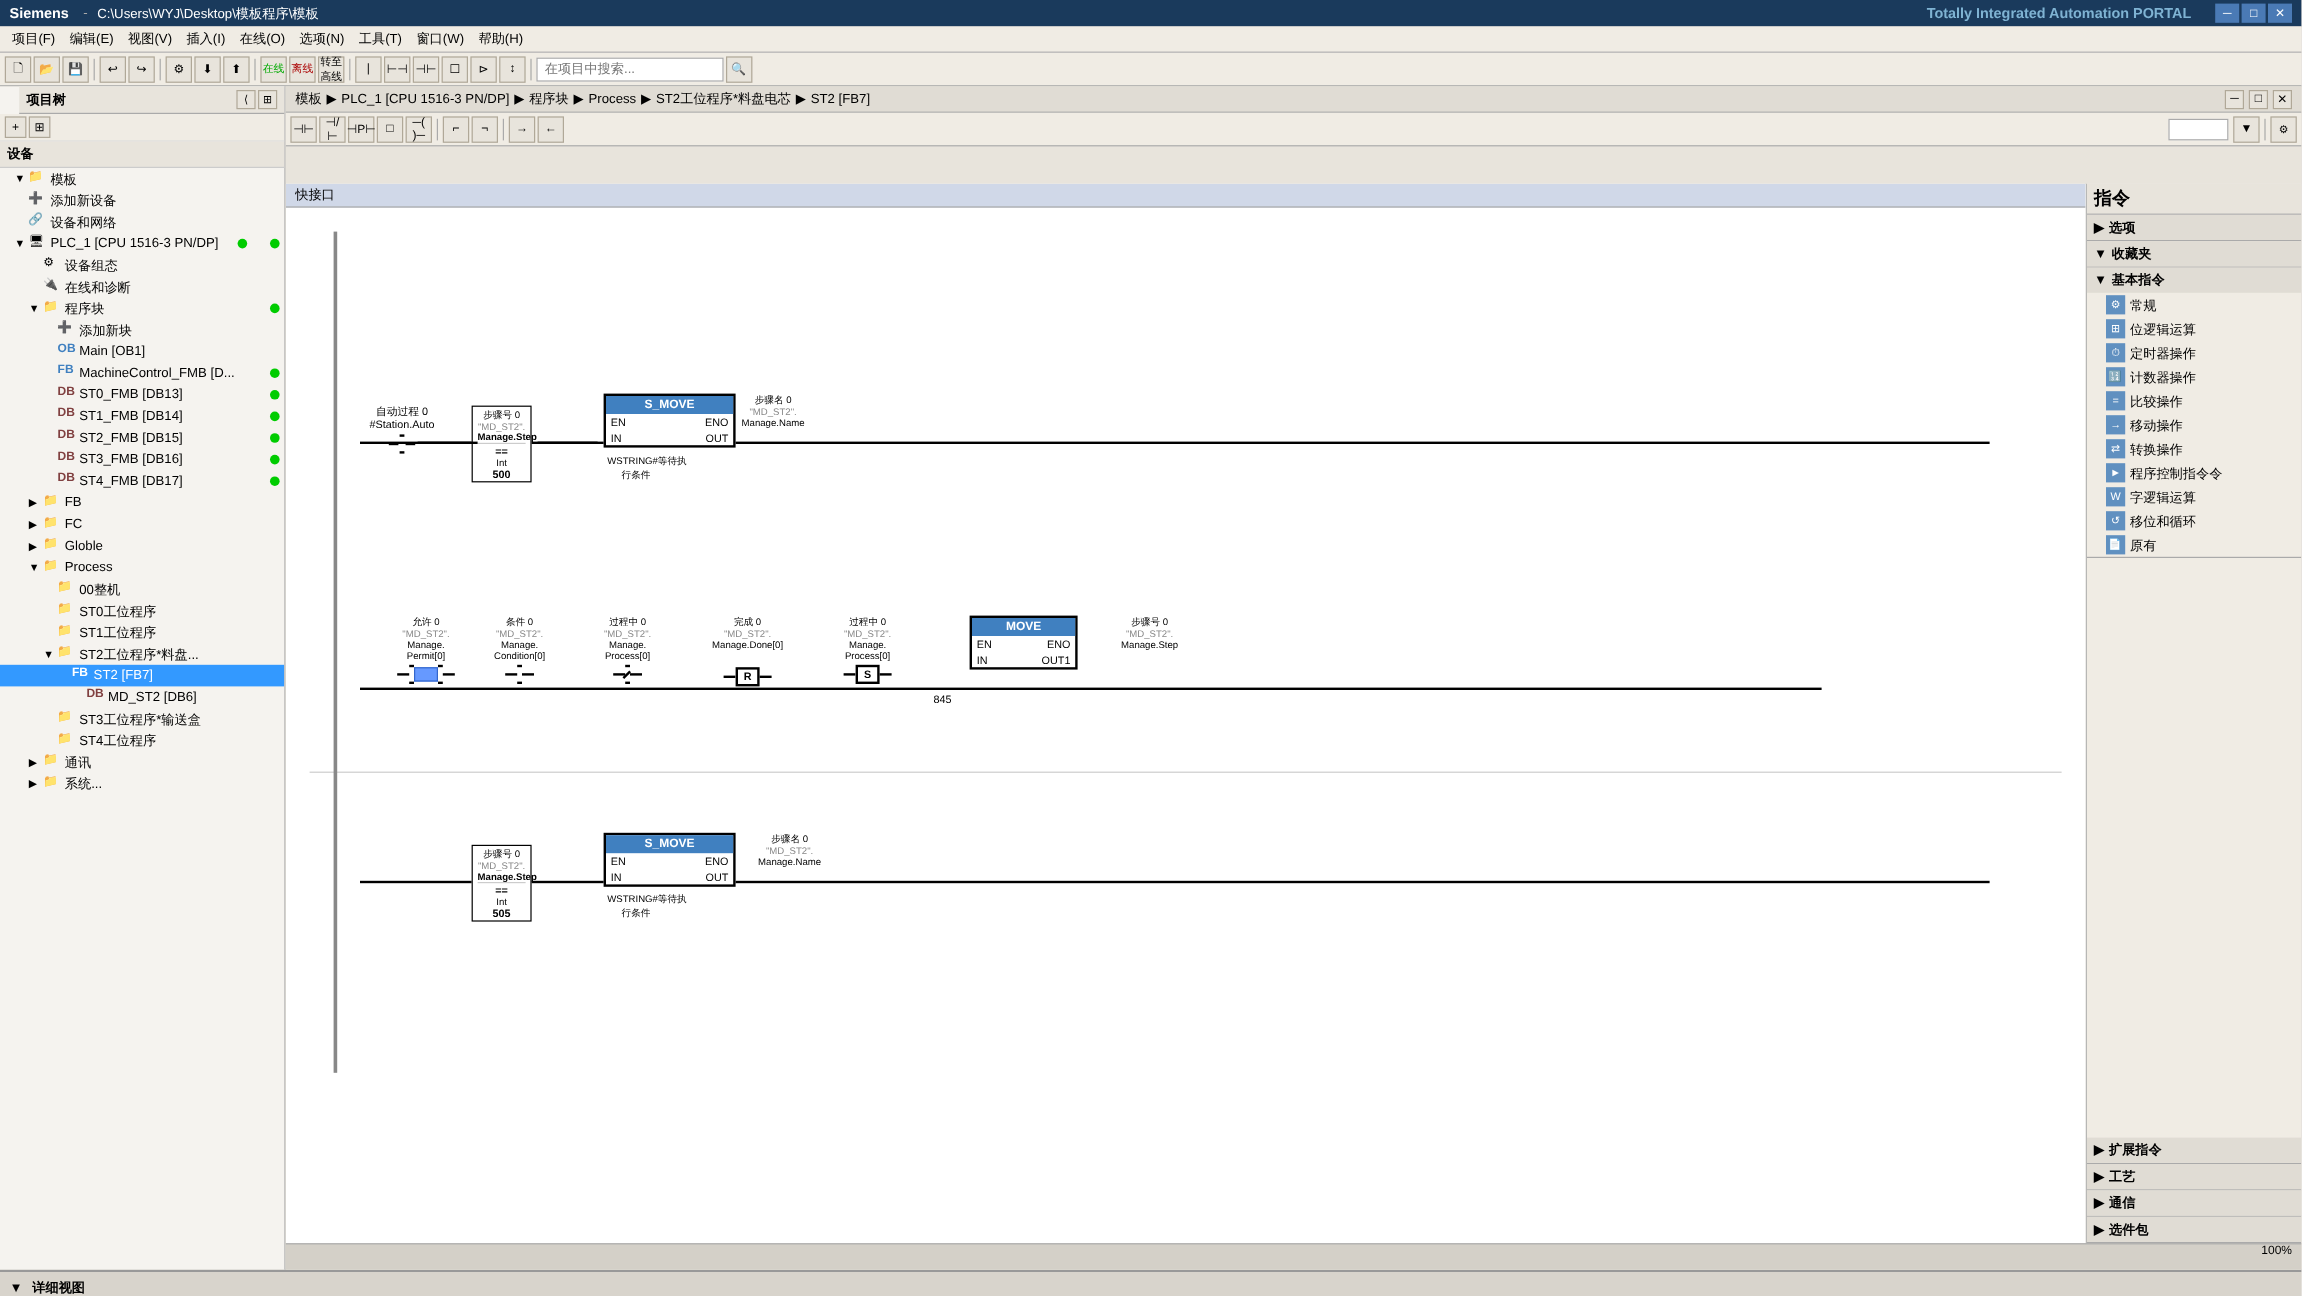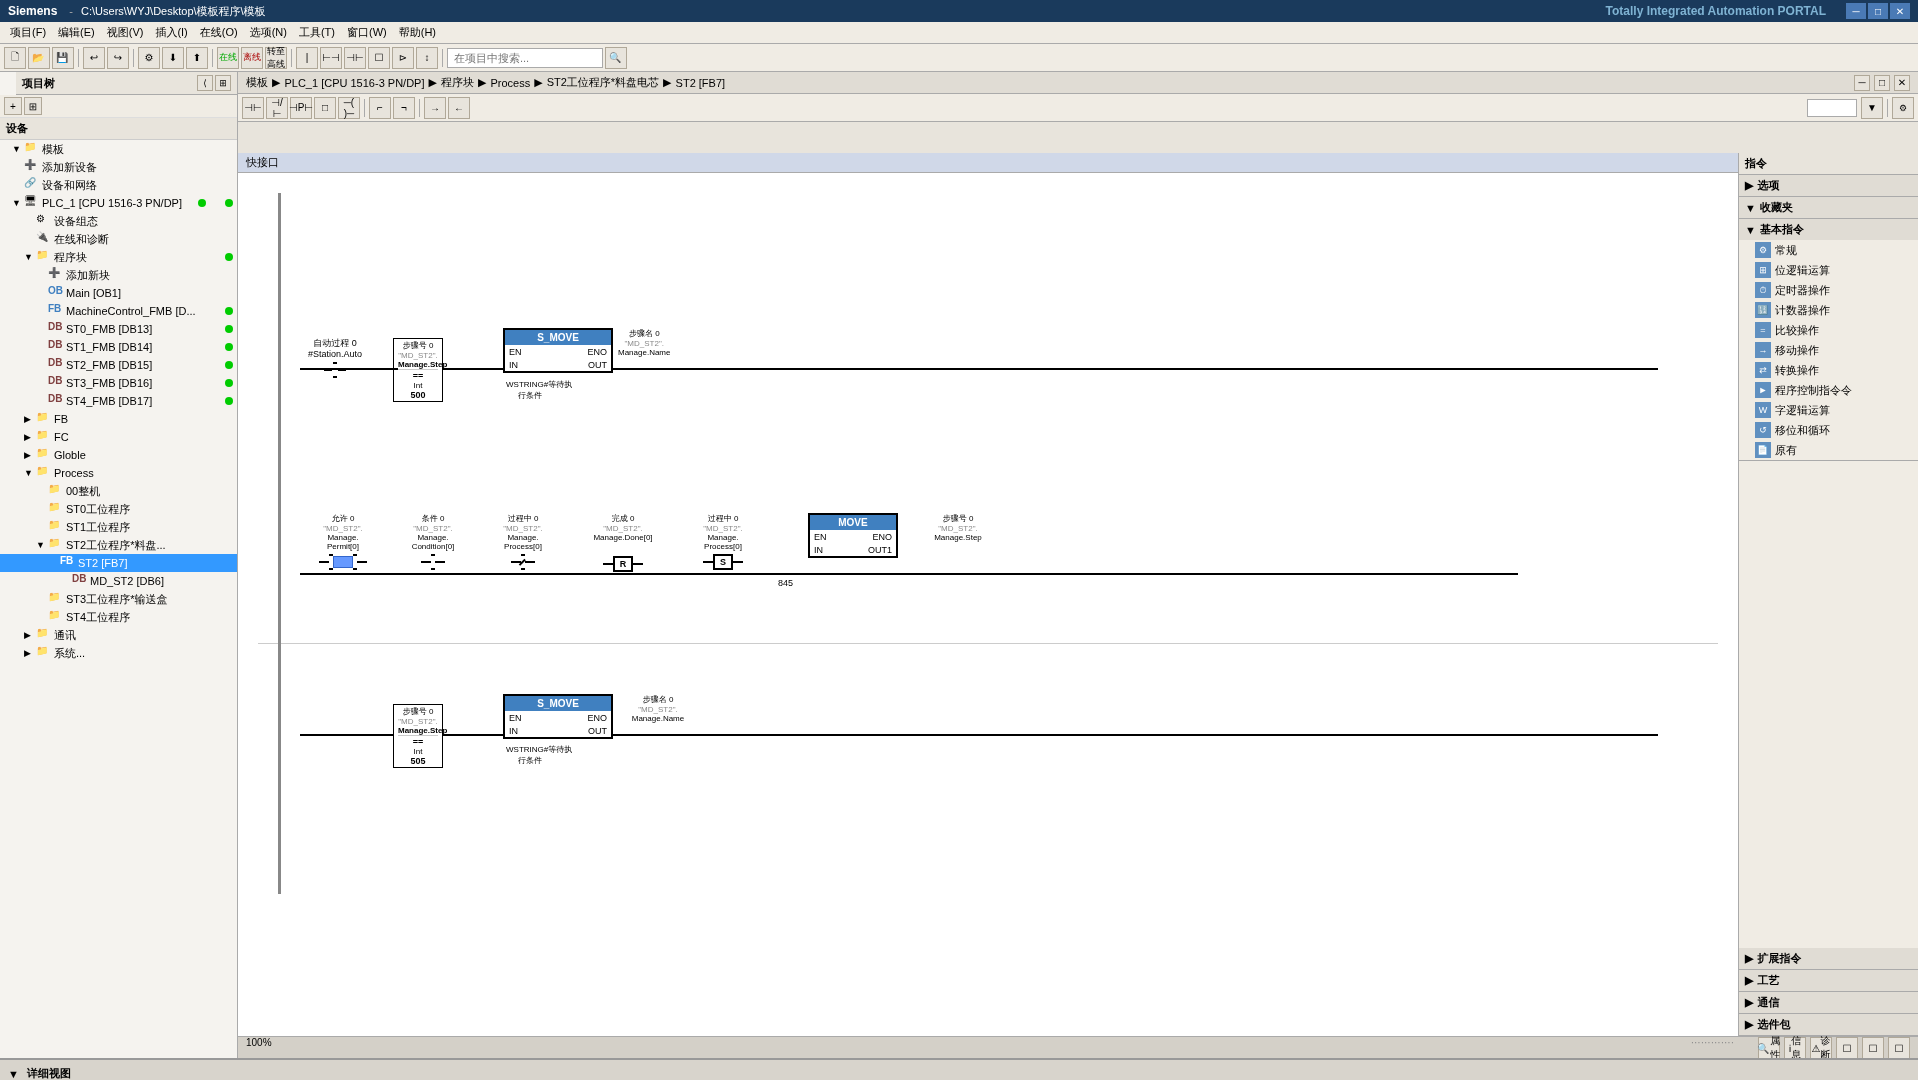--- a/index.html
+++ b/index.html
@@ -44,25 +44,25 @@
     
     #breadcrumb { height: 22px; background: #e0dcd4; border-bottom: 1px solid #aaa; display: flex; align-items: center; padding: 0 8px; font-size: 11px; gap: 4px; }
     
     
     #editor-toolbar { height: 28px; background: #f0ece4; border-bottom: 1px solid #aaa; display: flex; align-items: center; padding: 0 4px; gap: 2px; position: relative; }
     
     
     #ladder-canvas { flex: 1; background: white; overflow: auto; position: relative; }
     
     
-    #statusbar { height: 22px; background: #d4d0c8; border-top: 1px solid #aaa; display: flex; align-items: flex-start; padding: 0 8px; font-size: 10px; gap: 16px; }
+    #statusbar { height: 22px; background: #d4d0c8; border-top: 1px solid #aaa; display: flex; align-items: flex-end; padding: 0 8px; font-size: 10px; gap: 16px; flex-direction: column; }
     
     
     #right-panel { width: 180px; background: #f0ece4; border-left: 1px solid #aaa; display: flex; flex-direction: column; overflow: hidden; }
-    #right-panel-header { padding: 3px 6px; background: #e8e4dc; border-bottom: 1px solid #aaa; font-weight: bold; font-size: 11px; }
+    #right-panel-header { padding: 3px 6px; background: #e8e4dc; border-bottom: 1px solid #aaa; font-weight: bold; font-size: 15px; }
     .right-panel-section { border-bottom: 1px solid #aaa; }
     .right-panel-section-header { display: flex; align-items: center; padding: 3px 6px; background: #e0dcd4; cursor: pointer; font-size: 11px; font-weight: bold; }
     .right-panel-item { padding: 2px 16px; font-size: 11px; cursor: pointer; display: flex; align-items: center; gap: 4px; }
     .panel-icon { width: 16px; height: 16px; background: #6090c0; display: inline-block; font-size: 9px; color: white; display: flex; align-items: center; justify-content: center; }
     
     
     #bottom-area { height: 220px; background: #f5f3ef; border-top: 2px solid #aaa; display: flex; flex-direction: column; }
     
     
     ::-webkit-scrollbar { width: 12px; height: 12px; }
@@ -440,21 +440,21 @@
             <div style="position:absolute; left:260px; top:207px; font-size:8px; color:#000;">行条件</div>
 
             <div style="position:absolute; left:360px; top:145px; display:flex; flex-direction:column; align-items:center;">
               <div style="font-size:8px; text-align:center;">步骤名 0</div>
               <div style="font-size:8px; text-align:center; color:#888;">"MD_ST2".</div>
               <div style="font-size:8px; text-align:center;">Manage.Name</div>
             </div>
 
             <div style="position:absolute; left:42px; top:390px; right:200px; height:2px; background:#000;"></div>
 
-            <div style="position:absolute; left:50px; top:330px; display:flex; flex-direction:column; align-items:center; width:70px;">
+            <div style="position:absolute; left:62px; top:330px; display:flex; flex-direction:column; align-items:center; width:70px;">
               <div style="font-size:8px; text-align:center;">允许 0</div>
               <div style="font-size:8px; text-align:center; color:#888;">"MD_ST2".</div>
               <div style="font-size:8px; text-align:center;">Manage.</div>
               <div style="font-size:8px; text-align:center;">Permit[0]</div>
               <div style="display:flex; align-items:center; margin-top:3px;">
                 <div style="width:10px; height:2px; background:#000;"></div>
                 <div style="width:4px; height:16px; border-top:2px solid #000; border-bottom:2px solid #000;"></div>
 
                 <div style="width:20px; height:12px; background:#6699ff; border:1px solid #3366cc;"></div>
                 <div style="width:4px; height:16px; border-top:2px solid #000; border-bottom:2px solid #000;"></div>

